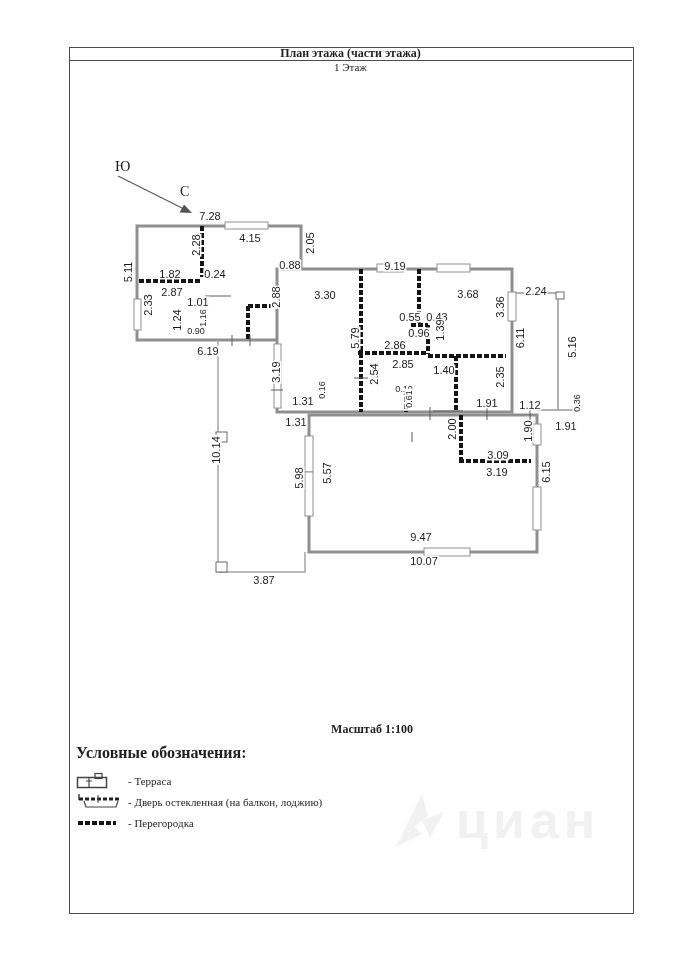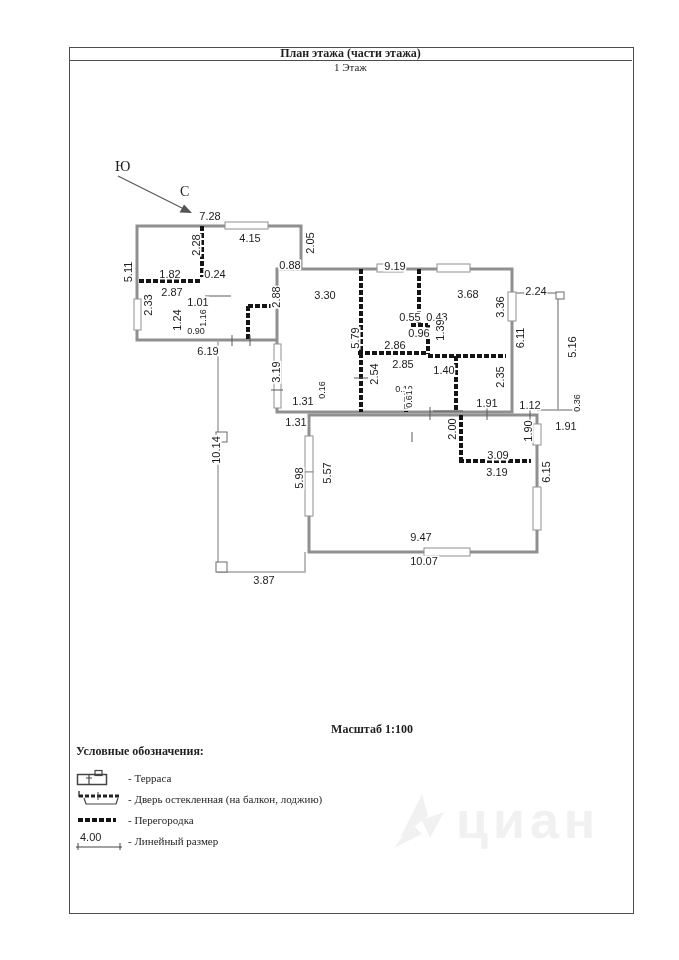--- a/index.html
+++ b/index.html
@@ -24,21 +24,21 @@
   #dim-layer{position:absolute;left:0;top:0;width:669px;height:960px;z-index:3;pointer-events:none;}
   .dim{position:absolute;font-family:"Liberation Sans",sans-serif;font-size:11px;line-height:11px;
        color:#1c1c1c;background:#fff;padding:0 1px;transform:translate(-50%,-50%);white-space:nowrap;}
   .dim.v{transform:translate(-50%,-50%) rotate(-90deg);}
   .dim.sm{font-size:9px;line-height:9px;}
   
   #scale-label{position:absolute;left:292px;top:722px;width:160px;text-align:center;
        font-weight:bold;font-size:12px;z-index:3;}
   
   #legend{position:absolute;left:76px;top:744px;width:330px;z-index:3;}
-  #legend .heading{font-weight:bold;font-size:12px;margin-bottom:8px;}
+  #legend .heading{font-weight:bold;font-size:16px;margin-bottom:8px;}
   .legend-row{display:flex;align-items:center;min-height:21px;}
   .legend-icon{width:52px;flex:0 0 52px;display:flex;justify-content:flex-start;align-items:center;}
   .legend-label{font-size:11px;}
   .lin-dim{display:flex;flex-direction:column;align-items:flex-start;}
   .lin-dim .sample{font-family:"Liberation Sans",sans-serif;font-size:11px;margin-left:4px;}
 </style>
 </head>
 <body>
 
 <div id="page">
@@ -226,28 +226,15 @@
       <span class="legend-icon">
         <svg width="44" height="10" viewBox="0 0 44 10">
           <line x1="2" y1="5" x2="40" y2="5" stroke="#141414" stroke-width="4" stroke-dasharray="5,2"></line>
         </svg>
       </span>
       <span class="legend-label">- Перегородка</span>
     </div>
 
 
 
-    <div class="legend-row">
-      <span class="legend-icon">
-        <span class="lin-dim">
-          <span class="sample">4.00</span>
-          <svg width="48" height="7" viewBox="0 0 48 7">
-            <line x1="0" y1="4" x2="46" y2="4" stroke="#444" stroke-width="1"></line>
-            <line x1="2" y1="0" x2="2" y2="7" stroke="#444" stroke-width="1"></line>
-            <line x1="44" y1="0" x2="44" y2="7" stroke="#444" stroke-width="1"></line>
-          </svg>
-        </span>
-      </span>
-      <span class="legend-label">- Линейный размер</span>
-    </div>
   </div>
 
 </div>
 
 </body></html>

